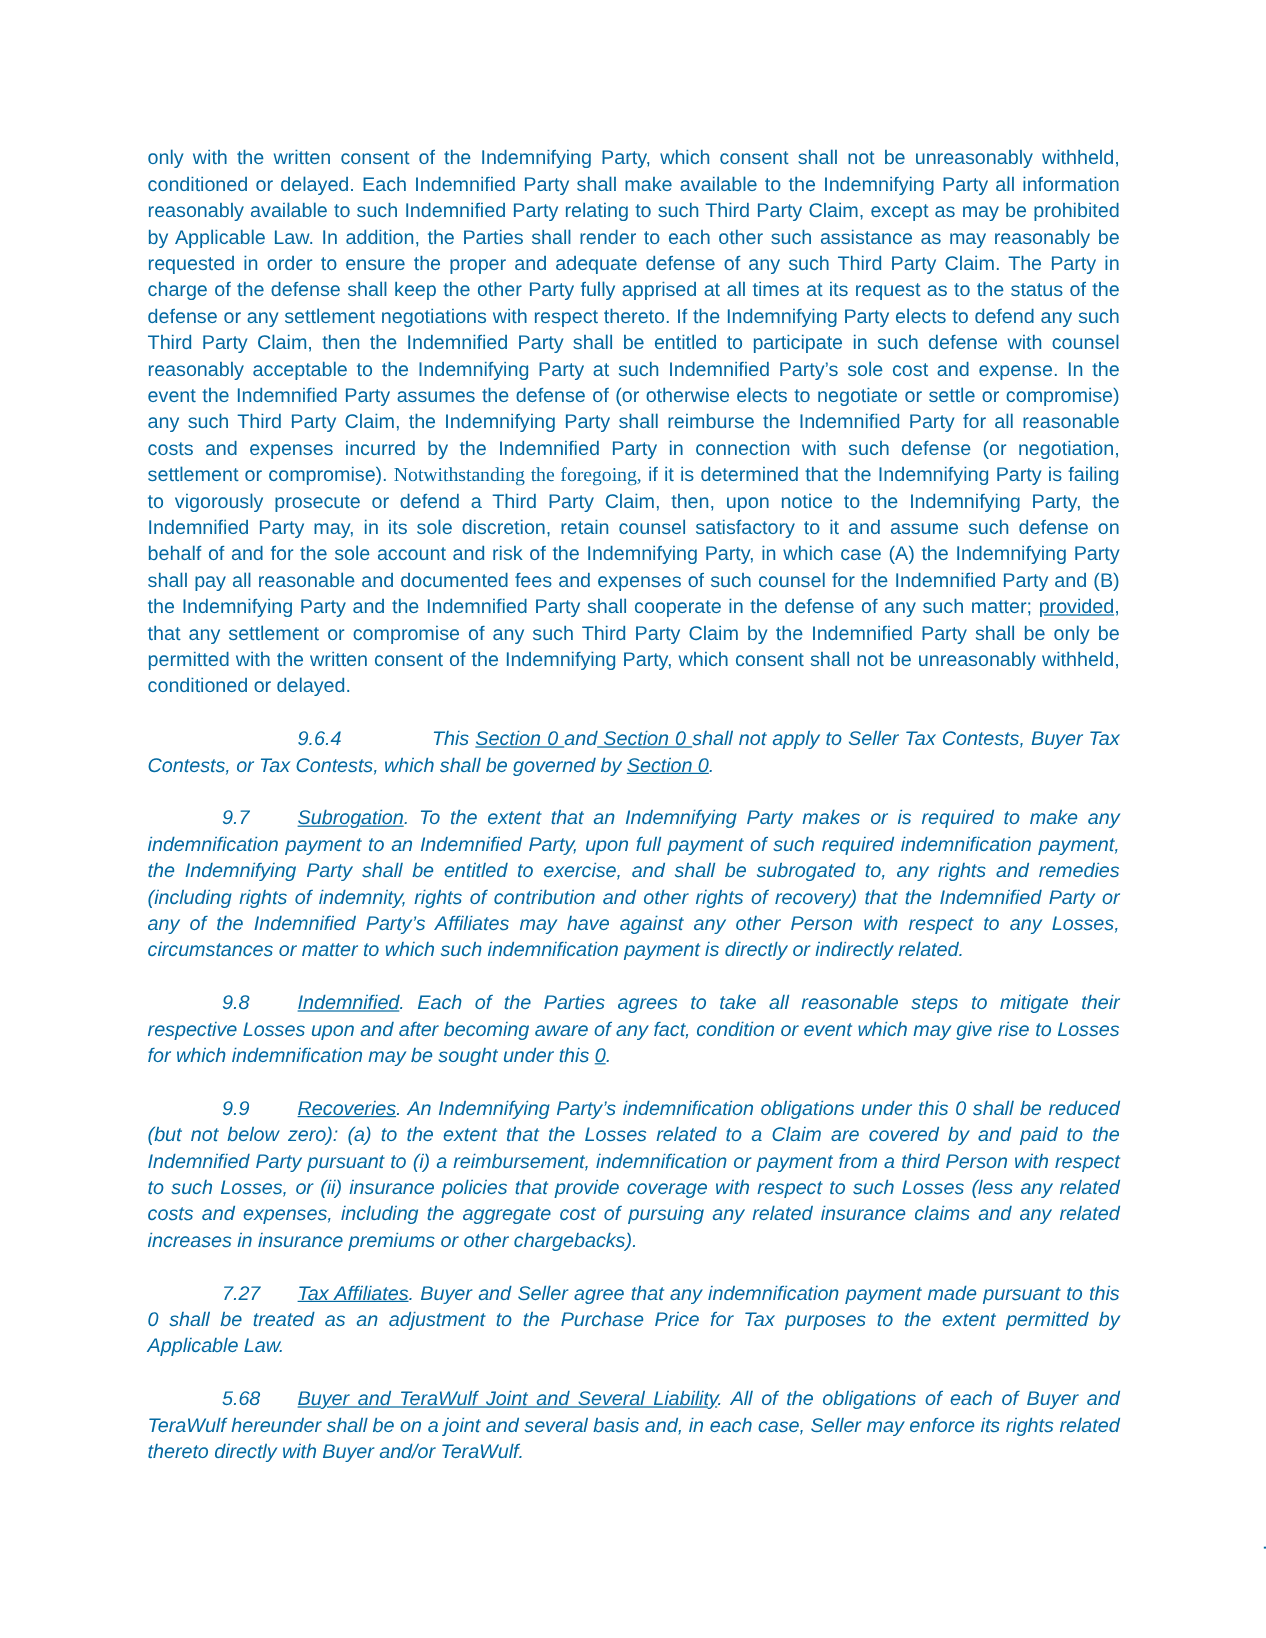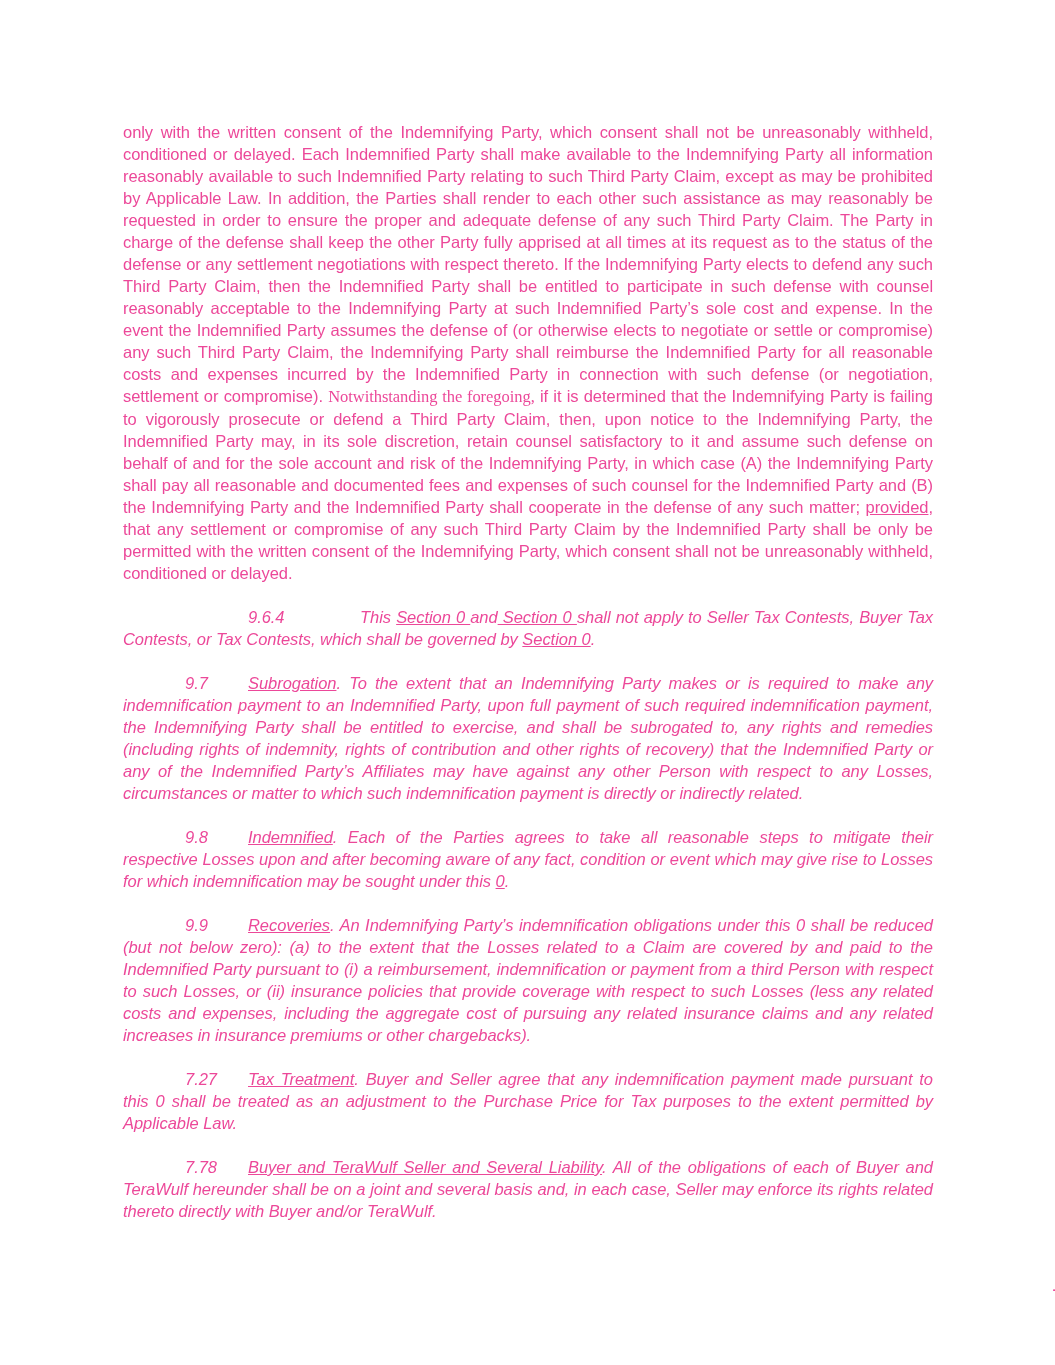--- a/index.html
+++ b/index.html
@@ -6,21 +6,21 @@
     margin: 0;
     padding: 0;
     background: #ffffff;
   }
   .page {
     position: relative;
     width: 1055px;
     height: 1365px;
     background: #ffffff;
     font-family: "Liberation Sans", sans-serif;
-    color: #ec4899;
+    color: #0369a1;
     overflow: hidden;
   }
   .content {
     position: absolute;
     top: 121px;
     left: 123px;
     width: 810px;
     font-size: 16.5px;
     line-height: 22px;
     text-align: justify;
@@ -63,20 +63,20 @@
     <p class="para p-cont"><span>only with the written consent of the Indemnifying Party, which consent shall not be unreasonably withheld, conditioned or delayed. Each Indemnified Party shall make available to the Indemnifying Party all information reasonably available to such Indemnified Party relating to such Third Party Claim, except as may be prohibited by Applicable Law. In addition, the Parties shall render to each other such assistance as may reasonably be requested in order to ensure the proper and adequate defense of any such Third Party Claim. The Party in charge of the defense shall keep the other Party fully apprised at all times at its request as to the status of the defense or any settlement negotiations with respect thereto. If the Indemnifying Party elects to defend any such Third Party Claim, then the Indemnified Party shall be entitled to participate in such defense with counsel reasonably acceptable to the Indemnifying Party at such Indemnified Party’s sole cost and expense. In the event the Indemnified Party assumes the defense of (or otherwise elects to negotiate or settle or compromise) any such Third Party Claim, the Indemnifying Party shall reimburse the Indemnified Party for all reasonable costs and expenses incurred by the Indemnified Party in connection with such defense (or negotiation, settlement or compromise). </span><span class="serif">Notwithstanding the foregoing,</span><span> if it is determined that the Indemnifying Party is failing to vigorously prosecute or defend a Third Party Claim, then, upon notice to the Indemnifying Party, the Indemnified Party may, in its sole discretion, retain counsel satisfactory to it and assume such defense on behalf of and for the sole account and risk of the Indemnifying Party, in which case (A) the Indemnifying Party shall pay all reasonable and documented fees and expenses of such counsel for the Indemnified Party and (B) the Indemnifying Party and the Indemnified Party shall cooperate in the defense of any such matter; </span><span class="u">provided</span><span>, that any settlement or compromise of any such Third Party Claim by the Indemnified Party shall be only be permitted with the written consent of the Indemnifying Party, which consent shall not be unreasonably withheld, conditioned or delayed.</span></p>
 
     <p class="para p-sub"><span class="pnum-wide">9.6.4</span><span><span>This </span><span class="u">Section 0 </span><span>and</span><span class="u"> Section 0 </span><span>shall not apply to Seller Tax Contests, Buyer Tax Contests, or Tax Contests, which shall be governed by </span><span class="u">Section 0</span><span>.</span></span></p>
 
     <p class="para p-sec"><span class="pnum">9.7</span><span><span class="u">Subrogation</span><span>. To the extent that an Indemnifying Party makes or is required to make any indemnification payment to an Indemnified Party, upon full payment of such required indemnification payment, the Indemnifying Party shall be entitled to exercise, and shall be subrogated to, any rights and remedies (including rights of indemnity, rights of contribution and other rights of recovery) that the Indemnified Party or any of the Indemnified Party’s Affiliates may have against any other Person with respect to any Losses, circumstances or matter to which such indemnification payment is directly or indirectly related.</span></span></p>
 
     <p class="para p-sec"><span class="pnum">9.8</span><span><span class="u">Indemnified</span><span>. Each of the Parties agrees to take all reasonable steps to mitigate their respective Losses upon and after becoming aware of any fact, condition or event which may give rise to Losses for which indemnification may be sought under this </span><span class="u">0</span><span>.</span></span></p>
 
     <p class="para p-sec"><span class="pnum">9.9</span><span><span class="u">Recoveries</span><span>. An Indemnifying Party’s indemnification obligations under this 0 shall be reduced (but not below zero): (a) to the extent that the Losses related to a Claim are covered by and paid to the Indemnified Party pursuant to (i) a reimbursement, indemnification or payment from a third Person with respect to such Losses, or (ii) insurance policies that provide coverage with respect to such Losses (less any related costs and expenses, including the aggregate cost of pursuing any related insurance claims and any related increases in insurance premiums or other chargebacks).</span></span></p>
 
-    <p class="para p-sec"><span class="pnum">7.27</span><span><span class="u">Tax Treatment</span><span>. Buyer and Seller agree that any indemnification payment made pursuant to this 0 shall be treated as an adjustment to the Purchase Price for Tax purposes to the extent permitted by Applicable Law.</span></span></p>
+    <p class="para p-sec"><span class="pnum">7.27</span><span><span class="u">Tax Affiliates</span><span>. Buyer and Seller agree that any indemnification payment made pursuant to this 0 shall be treated as an adjustment to the Purchase Price for Tax purposes to the extent permitted by Applicable Law.</span></span></p>
 
-    <p class="para p-sec"><span class="pnum">7.78</span><span><span class="u">Buyer and TeraWulf Seller and Several Liability</span><span>. All of the obligations of each of Buyer and TeraWulf hereunder shall be on a joint and several basis and, in each case, Seller may enforce its rights related thereto directly with Buyer and/or TeraWulf.</span></span></p>
+    <p class="para p-sec"><span class="pnum">5.68</span><span><span class="u">Buyer and TeraWulf Joint and Several Liability</span><span>. All of the obligations of each of Buyer and TeraWulf hereunder shall be on a joint and several basis and, in each case, Seller may enforce its rights related thereto directly with Buyer and/or TeraWulf.</span></span></p>
 
   </div>
 
   <div class="footer">- 40 -</div>
 </div>
 
 </body></html>

